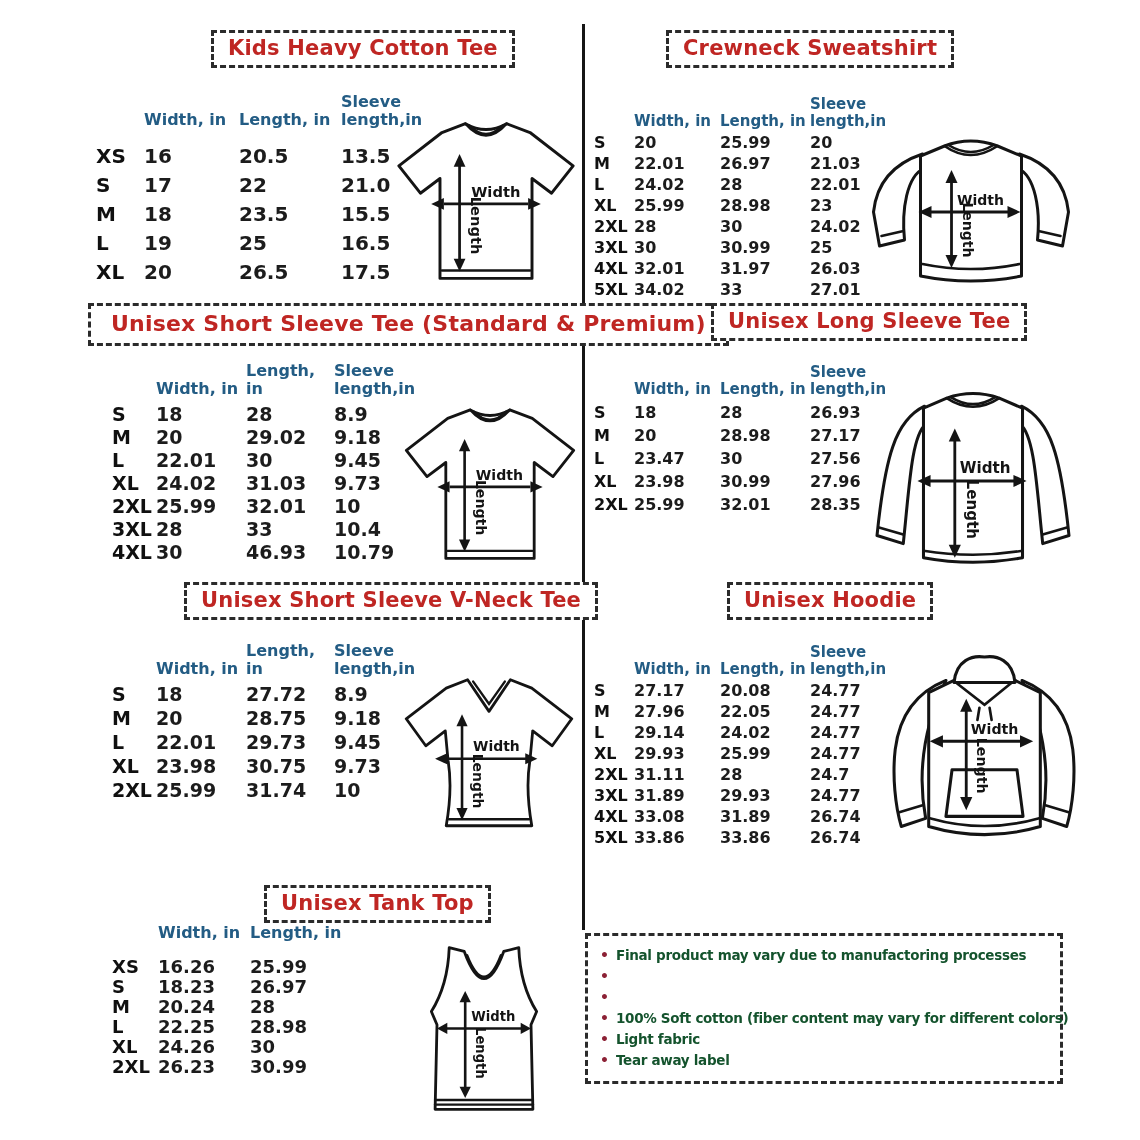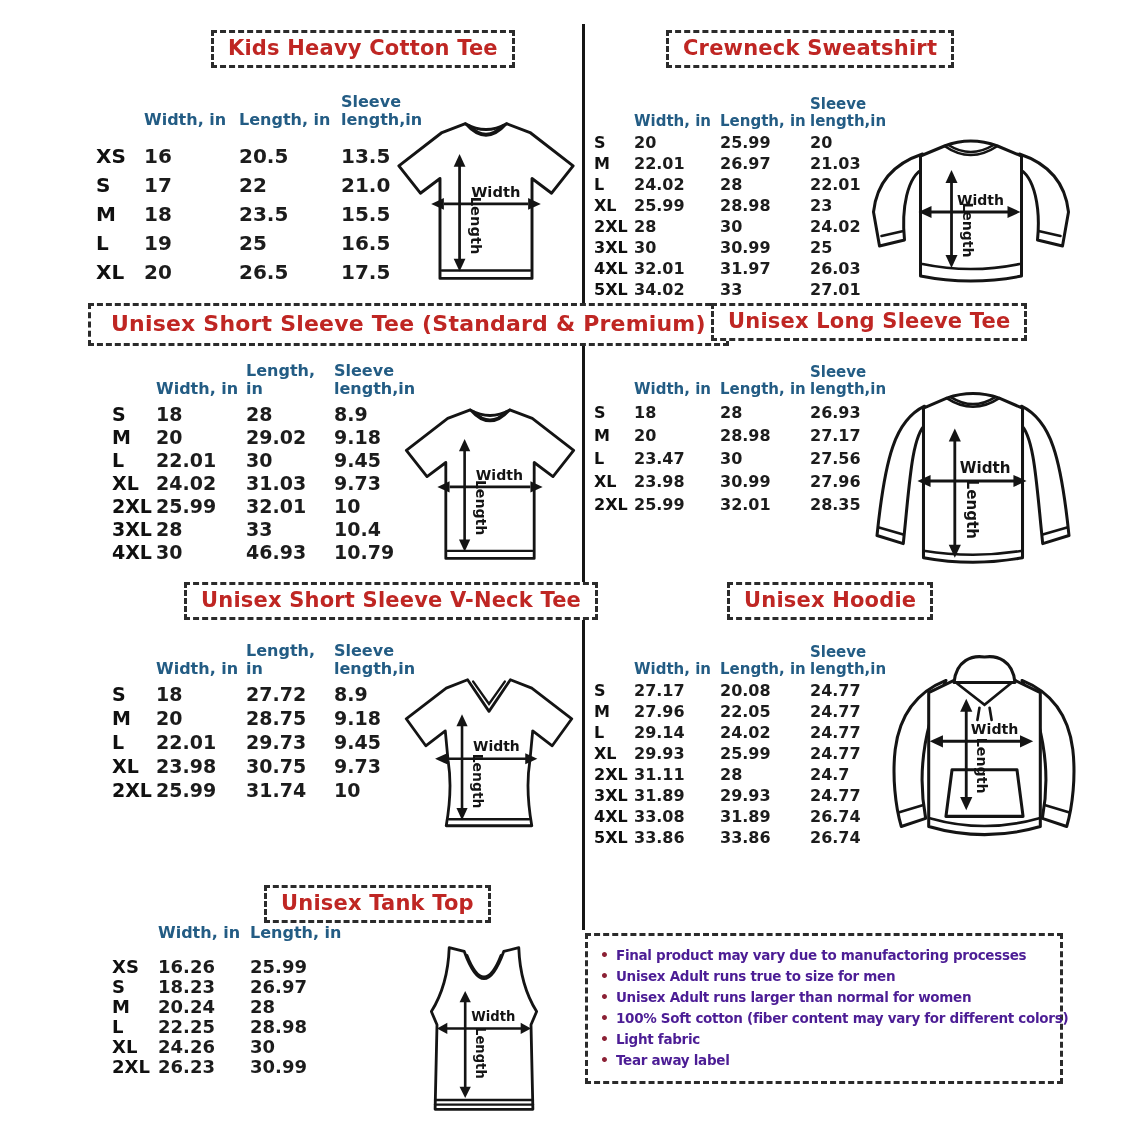--- a/index.html
+++ b/index.html
@@ -55,21 +55,21 @@
 
   .garment { position:absolute; }
   .garment text { font-family:"DejaVu Sans", sans-serif; font-weight:bold; fill:#141414; stroke:none; }
 
   .notes {
     position:absolute; left:585px; top:933px; width:478px;
     border:3px dashed #2b2b2b; background:#fff; padding:9px 12px 10px;
   }
   .note { display:flex; align-items:baseline; line-height:21px; white-space:nowrap; }
   .note .dot { color:var(--maroon); margin-right:7px; font-size:14px; font-weight:bold; }
-  .note .ntext { font-size:13.5px; font-weight:bold; letter-spacing:-0.3px; color:#4c1d95; }
+  .note .ntext { font-size:13.5px; font-weight:bold; letter-spacing:-0.3px; color:#14532d; }
 </style>
 </head>
 <body>
 
 <div id="canvas">
 
   <div class="divider" style="left:582px; top:24px; width:3px; height:906px;"></div>
 
   
   <section>
@@ -611,25 +611,23 @@
   
   <div class="notes">
     <div>
 
     <div class="note">
         <span class="dot">•</span>
         <span class="ntext">Final product may vary due to manufactoring processes</span>
       </div>
         <div class="note">
         <span class="dot">•</span>
-        <span class="ntext">Unisex Adult runs true to size for men</span>
       </div>
         <div class="note">
         <span class="dot">•</span>
-        <span class="ntext">Unisex Adult runs larger than normal for women</span>
       </div>
         <div class="note">
         <span class="dot">•</span>
         <span class="ntext">100% Soft cotton (fiber content may vary for different colors)</span>
       </div>
         <div class="note">
         <span class="dot">•</span>
         <span class="ntext">Light fabric</span>
       </div>
         <div class="note">

